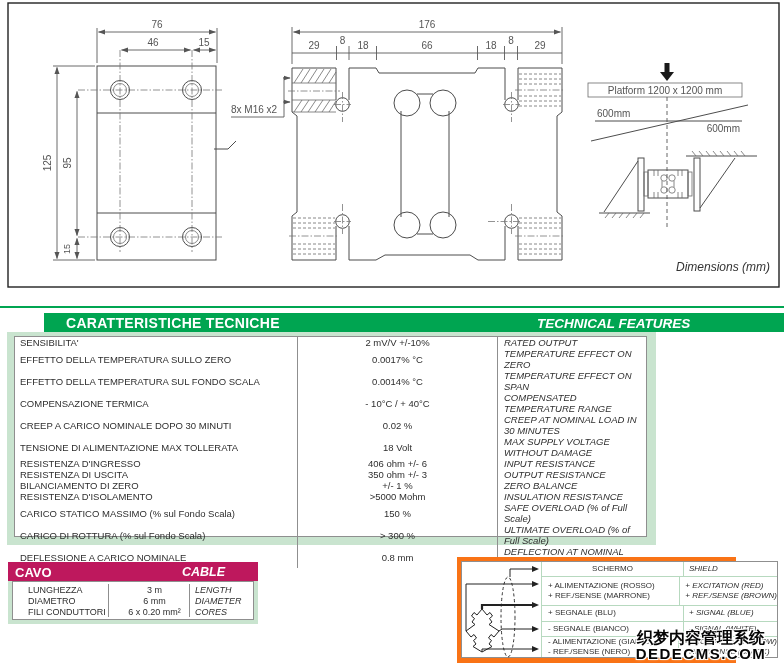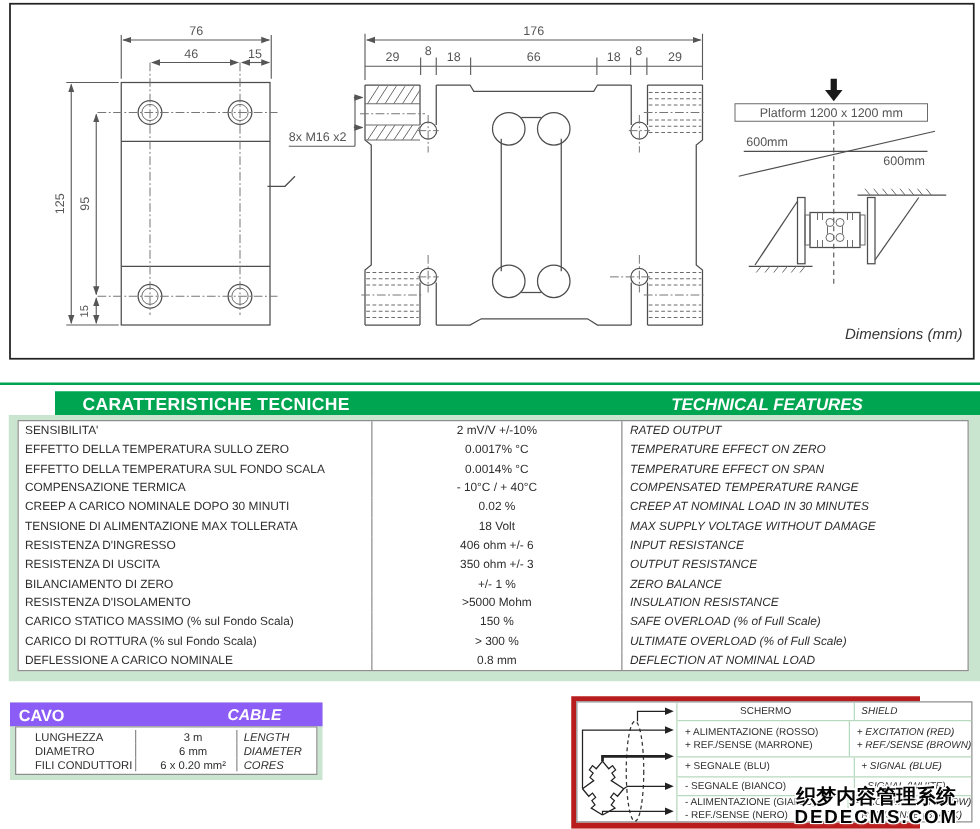--- a/index.html
+++ b/index.html
@@ -22,43 +22,43 @@
   text.dtx-s { fill:#555; font-size:9px; font-family:"Liberation Sans",sans-serif; }
   text.cap { fill:#333; font-size:12px; font-style:italic; font-family:"Liberation Sans",sans-serif; }
 
   
   .rule { left:0; top:306px; width:784px; height:2px; background:#00a551; }
   .hdr  { left:7px; top:313px; width:777px; height:19px; background:#00a551; color:#fff;margin-left:37px; }
   .hdr .t-it { position:absolute; left:22px; top:2px; font-size:14px; font-weight:bold; letter-spacing:0.3px; }
   .hdr .t-en { position:absolute; left:493px; top:2.5px; font-size:13.5px; font-weight:bold; font-style:italic; }
 
   
-  .fpanel { left:7px; top:332px; width:777px; height:213px; background:#c9e4cf; }
+  .fpanel { left:7px; top:332px; width:649px; height:213px; background:#c9e4cf; }
   .fbox   { position:absolute; left:7px; top:4px; right:9px; bottom:8px;
             background:#fff; border:1px solid #8f8f8f; display:flex; flex-direction:column; }
   .frow   { flex:1; display:flex; align-items:center; font-size:9.5px; }
   .c-it   { width:283px; padding-left:5px; align-self:stretch; display:flex; align-items:center; border-right:1px solid #8f8f8f; }
   .c-val  { width:200px; text-align:center; align-self:stretch; display:flex; align-items:center; justify-content:center; border-right:1px solid #8f8f8f; }
   .c-en   { flex:1; padding-left:6px; font-style:italic; }
 
   
   .cpanel { left:8px; top:562px; width:250px; height:62px; background:#c9e4cf; }
-  .chdr   { position:absolute; left:0; top:0; width:100%; height:19px; background:#8b5cf6; color:#fff; }
+  .chdr   { position:absolute; left:0; top:0; width:100%; height:19px; background:#be185d; color:#fff; }
   .chdr .t-it { position:absolute; left:7px; top:2.5px; font-size:13px; font-weight:bold; }
   .chdr .t-en { position:absolute; left:174px; top:3px; font-size:12.5px; font-weight:bold; font-style:italic; }
   .cbox   { position:absolute; left:4px; top:19px; right:4px; bottom:4px;
             background:#fff; border:1px solid #8f8f8f; display:flex; flex-direction:column; padding:2px 0; }
   .crow   { flex:1; display:flex; align-items:center; font-size:9px; }
   .cc-it  { width:85px; padding-left:4px; align-self:stretch; display:flex; align-items:center; }
   .cc-val { width:70px; align-self:stretch; display:flex; align-items:center; justify-content:center; }
   .cc-en  { flex:1; padding-left:5px; font-style:italic; }
   .cbox .cc-it, .cbox .cc-val { border-right:1px solid #8f8f8f;margin-left:11px; }
 
   
-  .wpanel { left:457px; top:557px; width:279px; height:106px; background:#b91c1c; }
+  .wpanel { left:457px; top:557px; width:279px; height:106px; background:#f97316; }
   .wbox   { position:absolute; left:4px; top:4px; width:317px; height:97px;
             background:#fff; border:1px solid #8f8f8f; }
   #bridge { position:absolute; left:0; top:0; }
   .wrows  { position:absolute; left:79px; top:0; right:0; bottom:0;
             border-left:1px solid #b7d9bf; display:flex; flex-direction:column; }
   .wrow   { display:flex; font-size:8px; }
   .wrow + .wrow { border-top:1px solid #b7d9bf; }
   .wc-it  { width:142px; border-right:1px solid #b7d9bf; display:flex; flex-direction:column; justify-content:center; padding-left:6px; }
   .wc-en  { flex:1; font-style:italic; display:flex; flex-direction:column; justify-content:center; padding-left:5px; }
   .wc-it.ctr { align-items:center; padding-left:0; }

